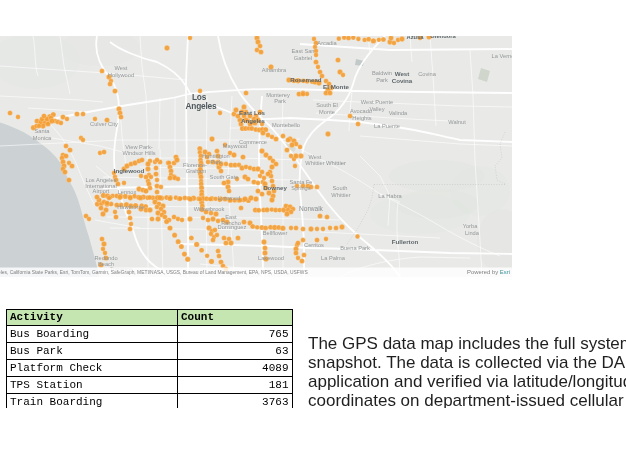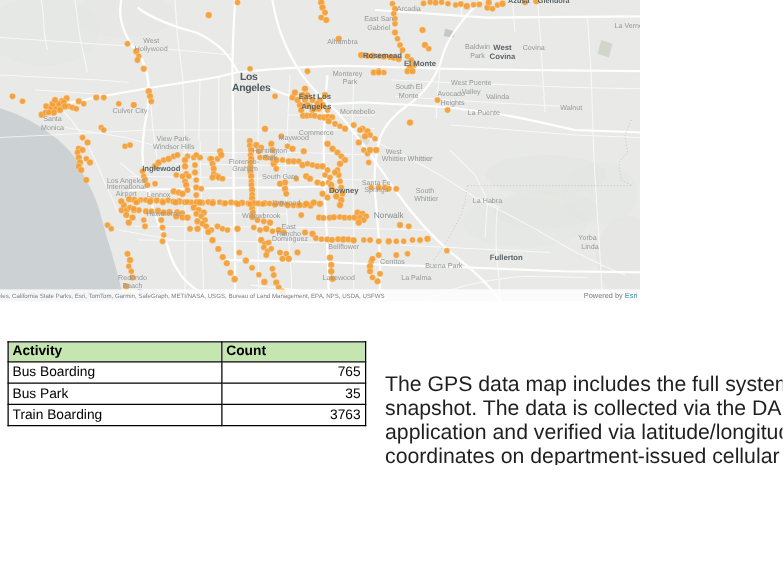--- a/index.html
+++ b/index.html
@@ -1,17 +1,17 @@
 <!DOCTYPE html>
 <html><head><meta charset="utf-8"><style>
 * { margin:0; padding:0; box-sizing:border-box; }
 html,body { width:626px; height:450px; background:#ffffff; overflow:hidden; font-family:"Liberation Sans", sans-serif; }
-#page { position:relative; width:626px; height:372px; overflow:hidden; }
+#page { position:relative; width:626px; height:372px; overflow:hidden;margin-top:36px; }
 table { position:absolute; left:6px; top:272.5px; border-collapse:collapse; table-layout:fixed; width:286.5px; font-size:11px; color:#000; }
-td, th { border:1px solid #000; height:16.9px; padding:0 3px; overflow:hidden; white-space:nowrap; }
+td, th { border:1px solid #000; height:16.9px; padding:0 3px; overflow:hidden; white-space:nowrap;font-family:Liberation Mono, monospace; }
 th { background:#c5e6b1; text-align:left; font-size:11px; }
 td.n { text-align:right; }
 col.c1 { width:171px; }
 #para { position:absolute; left:308px; top:297.8px; font-size:17px; line-height:19px; color:#1f1f1f; white-space:nowrap; }
 </style></head>
 <body>
 <div id="page">
 <svg width="512" height="241" viewBox="0 0 512 241" style="position:absolute;left:0;top:0;">
 <rect width="512" height="241" fill="#e9eae8"></rect>
 <g fill="#e2e5e1">
@@ -669,21 +669,29 @@
         <tr>
           <th>Activity</th>
           <th>Count</th>
         </tr>
 <tr>
           <td>Bus Boarding</td>
           <td class="n">765</td>
         </tr>
         <tr>
           <td>Bus Park</td>
-          <td class="n">35</td>
+          <td class="n">63</td>
+        </tr>
+        <tr>
+          <td>Platform Check</td>
+          <td class="n">4089</td>
+        </tr>
+        <tr>
+          <td>TPS Station</td>
+          <td class="n">181</td>
         </tr>
         <tr>
           <td>Train Boarding</td>
           <td class="n">3763</td>
         </tr>
 </tbody>
     </table>
 <div id="para">The GPS data map includes the full system<br>snapshot. The data is collected via the DAL<br>application and verified via latitude/longitude<br>coordinates on department-issued cellular<br>phones through a secure Microsoft application<br>and can be audited for accuracy. “Blank” means<br>the deputy did not define the activity at the<br>time of entry.</div>
 </div>
 </body></html>

